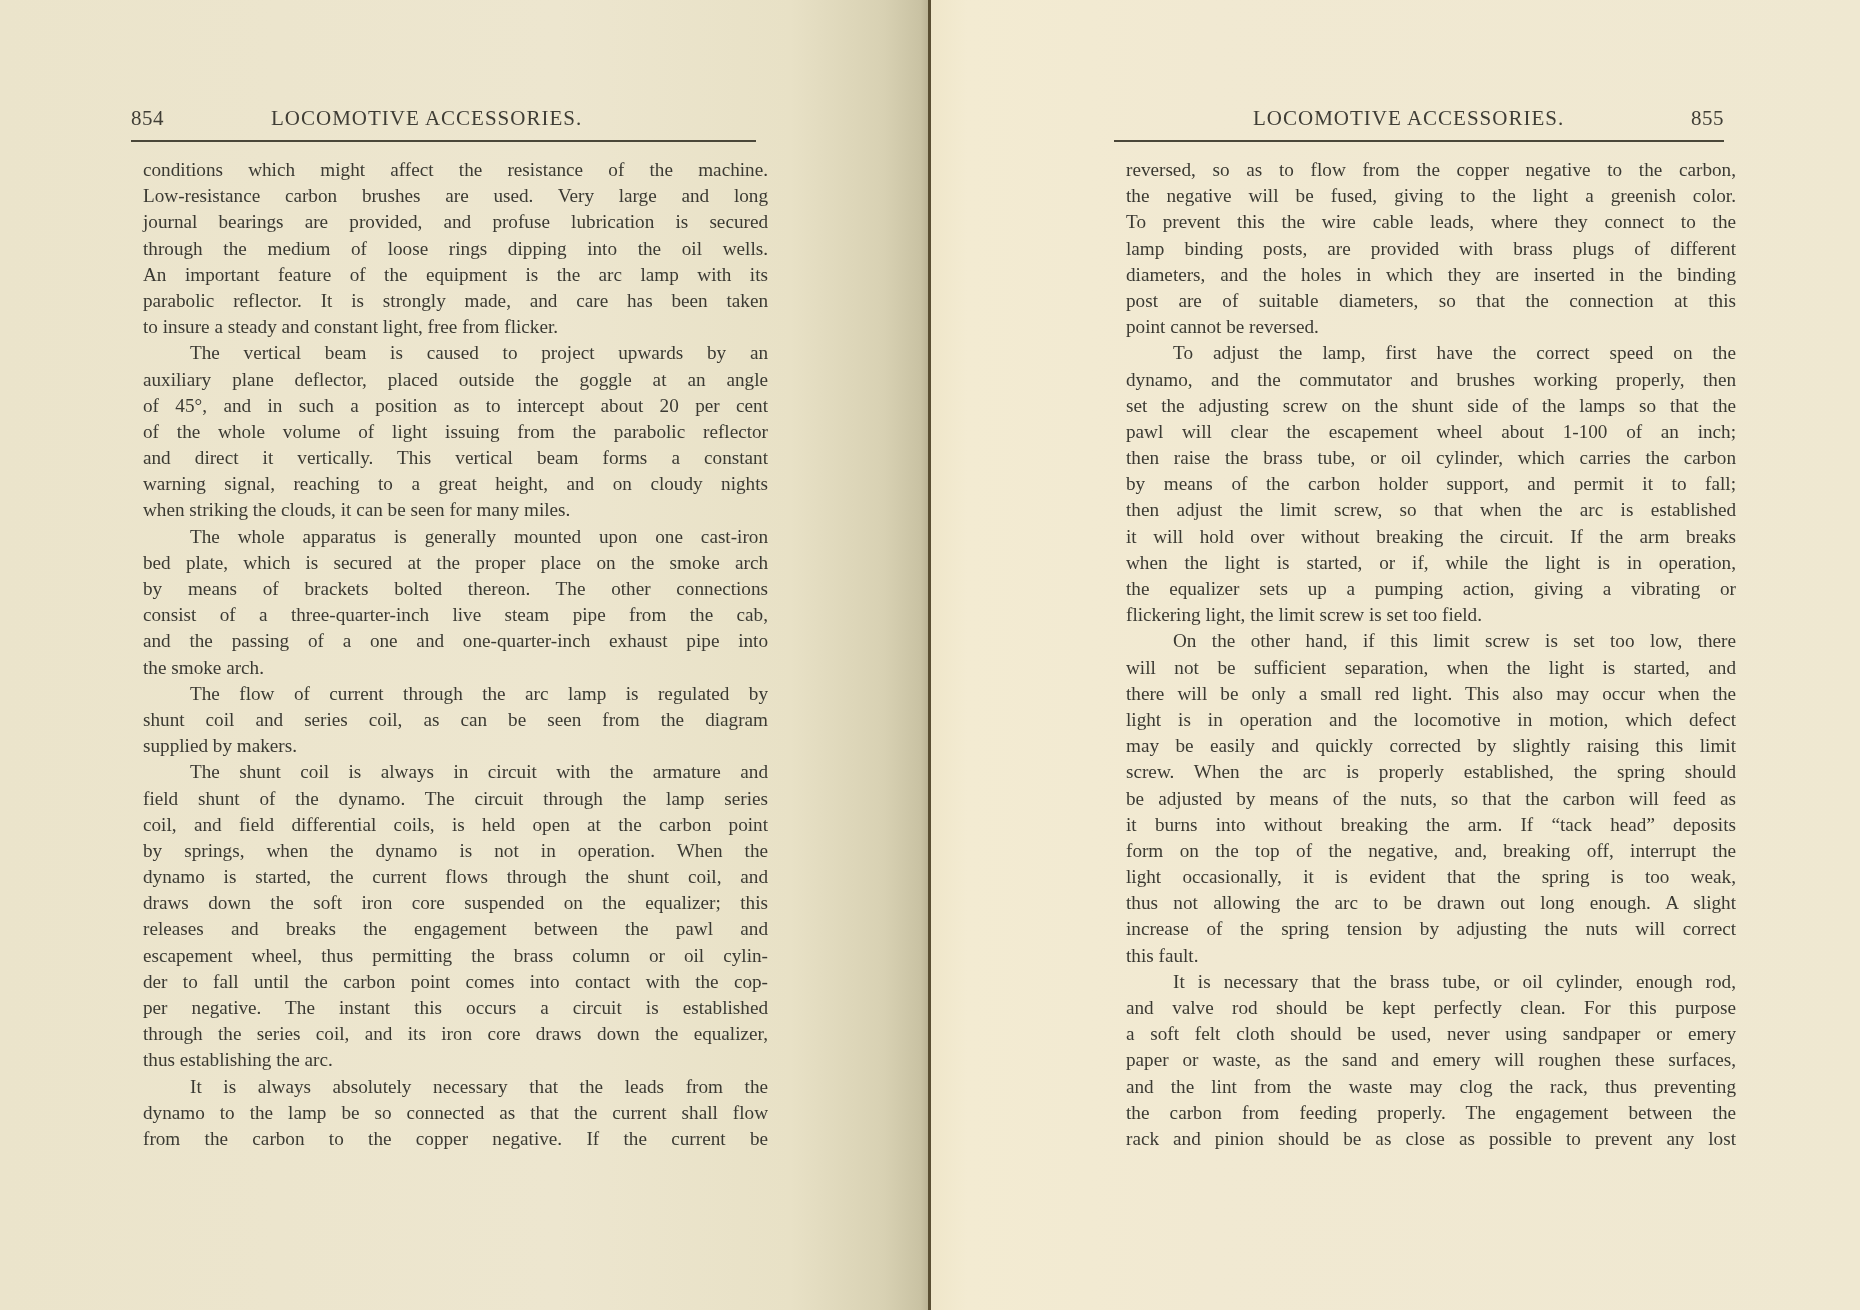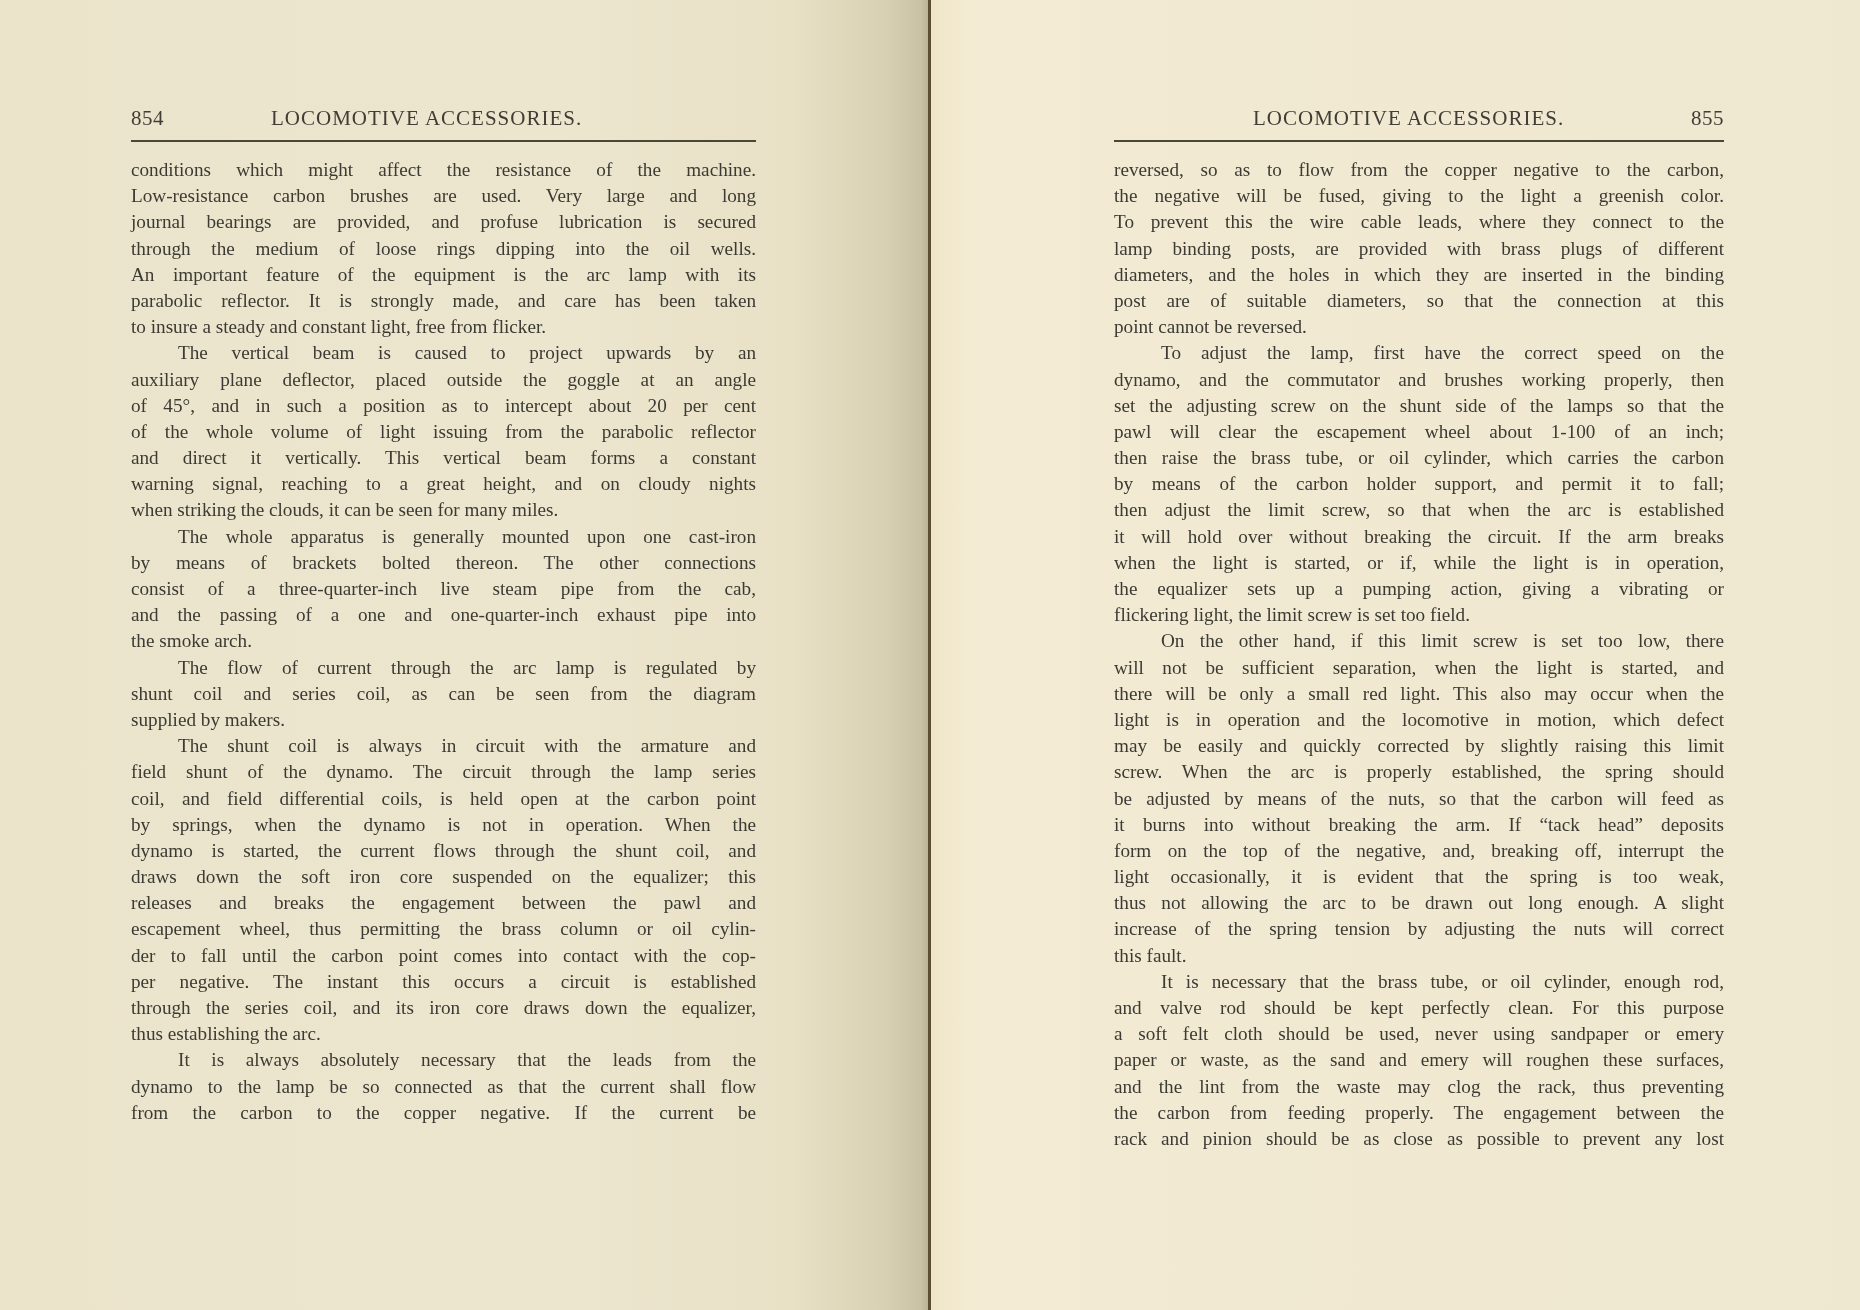--- a/index.html
+++ b/index.html
@@ -33,21 +33,21 @@
     .header .num, .header .title {
       position: absolute; top: 6px; font-size: 21px; letter-spacing: 0.5px;
       color: #3f3d35;
     }
     .page-left .header .num { left: 0; }
     .page-left .header .title { left: 140px; letter-spacing: 1px; }
     .page-right .header .title { left: 139px; letter-spacing: 1px; }
     .page-right .header .num { right: 0; text-align: right; }
     .body {
       position: absolute; top: 157px;
-      font-size: 19.2px; line-height: 26.2px;
+      font-size: 19.2px; line-height: 26.2px; margin-left: 12px;
     }
     .page-left .body { left: 131px; width: 625px; }
     .page-right .body { left: 184px; width: 610px; }
     .line {
       display: block; white-space: nowrap;
       text-align: justify; text-align-last: justify;
       height: 26.2px; overflow: visible;
     }
     .line.indent { padding-left: 47px; }
     .line.last { text-align-last: left; }
@@ -70,20 +70,21 @@
         <span class="line">parabolic reflector. It is strongly made, and care has been taken</span>
         <span class="line last">to insure a steady and constant light, free from flicker.</span>
         <span class="line indent">The vertical beam is caused to project upwards by an</span>
         <span class="line">auxiliary plane deflector, placed outside the goggle at an angle</span>
         <span class="line">of 45°, and in such a position as to intercept about 20 per cent</span>
         <span class="line">of the whole volume of light issuing from the parabolic reflector</span>
         <span class="line">and direct it vertically. This vertical beam forms a constant</span>
         <span class="line">warning signal, reaching to a great height, and on cloudy nights</span>
         <span class="line last">when striking the clouds, it can be seen for many miles.</span>
         <span class="line indent">The whole apparatus is generally mounted upon one cast-iron</span>
+        <span class="line">bed plate, which is secured at the proper place on the smoke arch</span>
         <span class="line">by means of brackets bolted thereon. The other connections</span>
         <span class="line">consist of a three-quarter-inch live steam pipe from the cab,</span>
         <span class="line">and the passing of a one and one-quarter-inch exhaust pipe into</span>
         <span class="line last">the smoke arch.</span>
         <span class="line indent">The flow of current through the arc lamp is regulated by</span>
         <span class="line">shunt coil and series coil, as can be seen from the diagram</span>
         <span class="line last">supplied by makers.</span>
         <span class="line indent">The shunt coil is always in circuit with the armature and</span>
         <span class="line">field shunt of the dynamo. The circuit through the lamp series</span>
         <span class="line">coil, and field differential coils, is held open at the carbon point</span>

